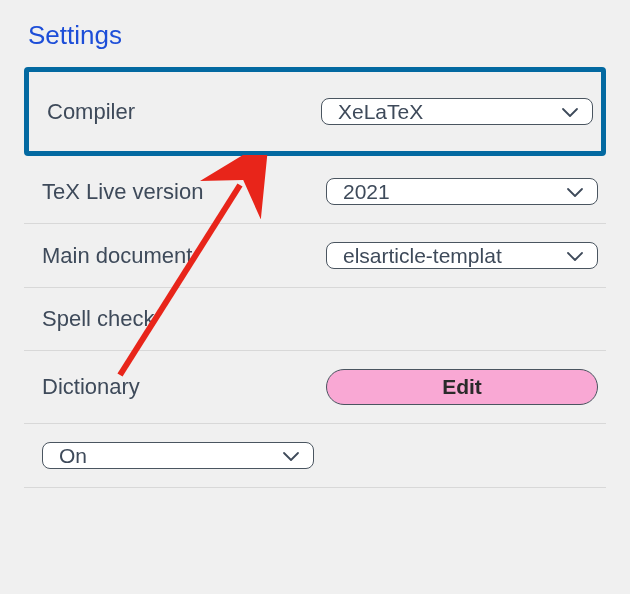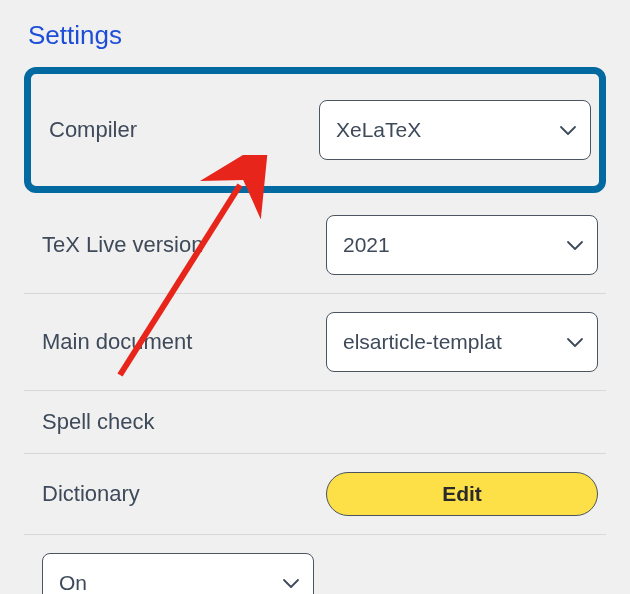--- a/index.html
+++ b/index.html
@@ -24,37 +24,37 @@
       padding-left: 4px;
     }
     .setting-row {
       display: flex;
       align-items: center;
       justify-content: space-between;
       padding: 18px 8px 18px 18px;
       border-bottom: 1px solid #d8d8d8;
     }
     .setting-row.highlighted {
-      border: 7px solid #0369a1;
-      border-radius: 12px;
+      border: 5px solid #0369a1;
+      border-radius: 4px;
       padding: 26px 8px 26px 18px;
       margin-bottom: 4px;
     }
     .setting-label {
       font-size: 22px;
       color: #3e4a5a;
       font-weight: 400;
     }
     .select-wrap {
       position: relative;
       width: 272px;
     }
     .select-control {
       width: 100%;
-      height: 60px;
+      height: 27px;
       background: #ffffff;
       border: 1.5px solid #4a5560;
       border-radius: 8px;
       padding: 0 40px 0 16px;
       font-size: 21px;
       color: #3e4a5a;
       display: flex;
       align-items: center;
       cursor: pointer;
       position: relative;
@@ -66,22 +66,22 @@
       right: 14px;
       top: 50%;
       transform: translateY(-50%);
       pointer-events: none;
     }
     .chevron svg {
       display: block;
     }
     .btn-pill {
       width: 272px;
-      height: 44px;
-      background: #fde047;
+      height: 36px;
+      background: #f9a8d4;
       border: 1.5px solid #4a5560;
       border-radius: 22px;
       font-size: 21px;
       font-weight: 700;
       color: #2a2a2a;
       display: flex;
       align-items: center;
       justify-content: center;
       cursor: pointer;
     }

